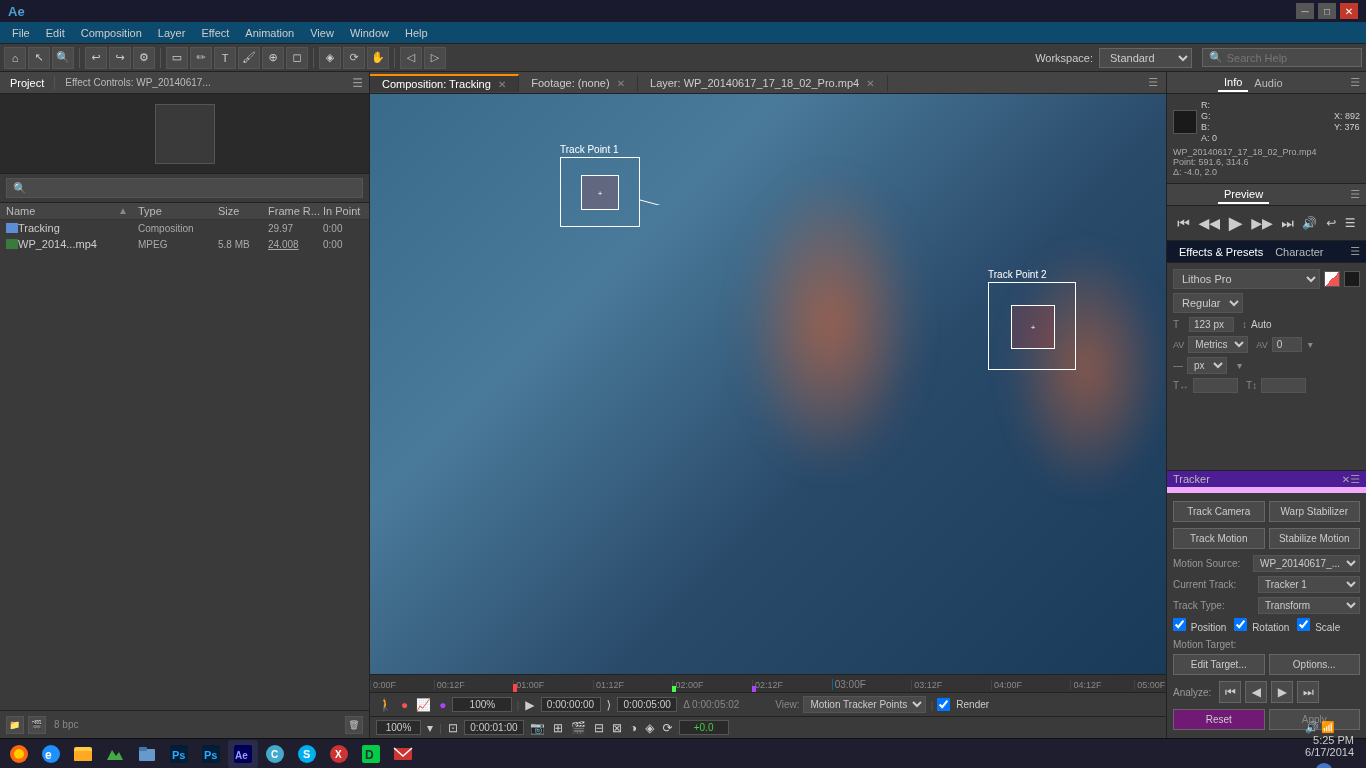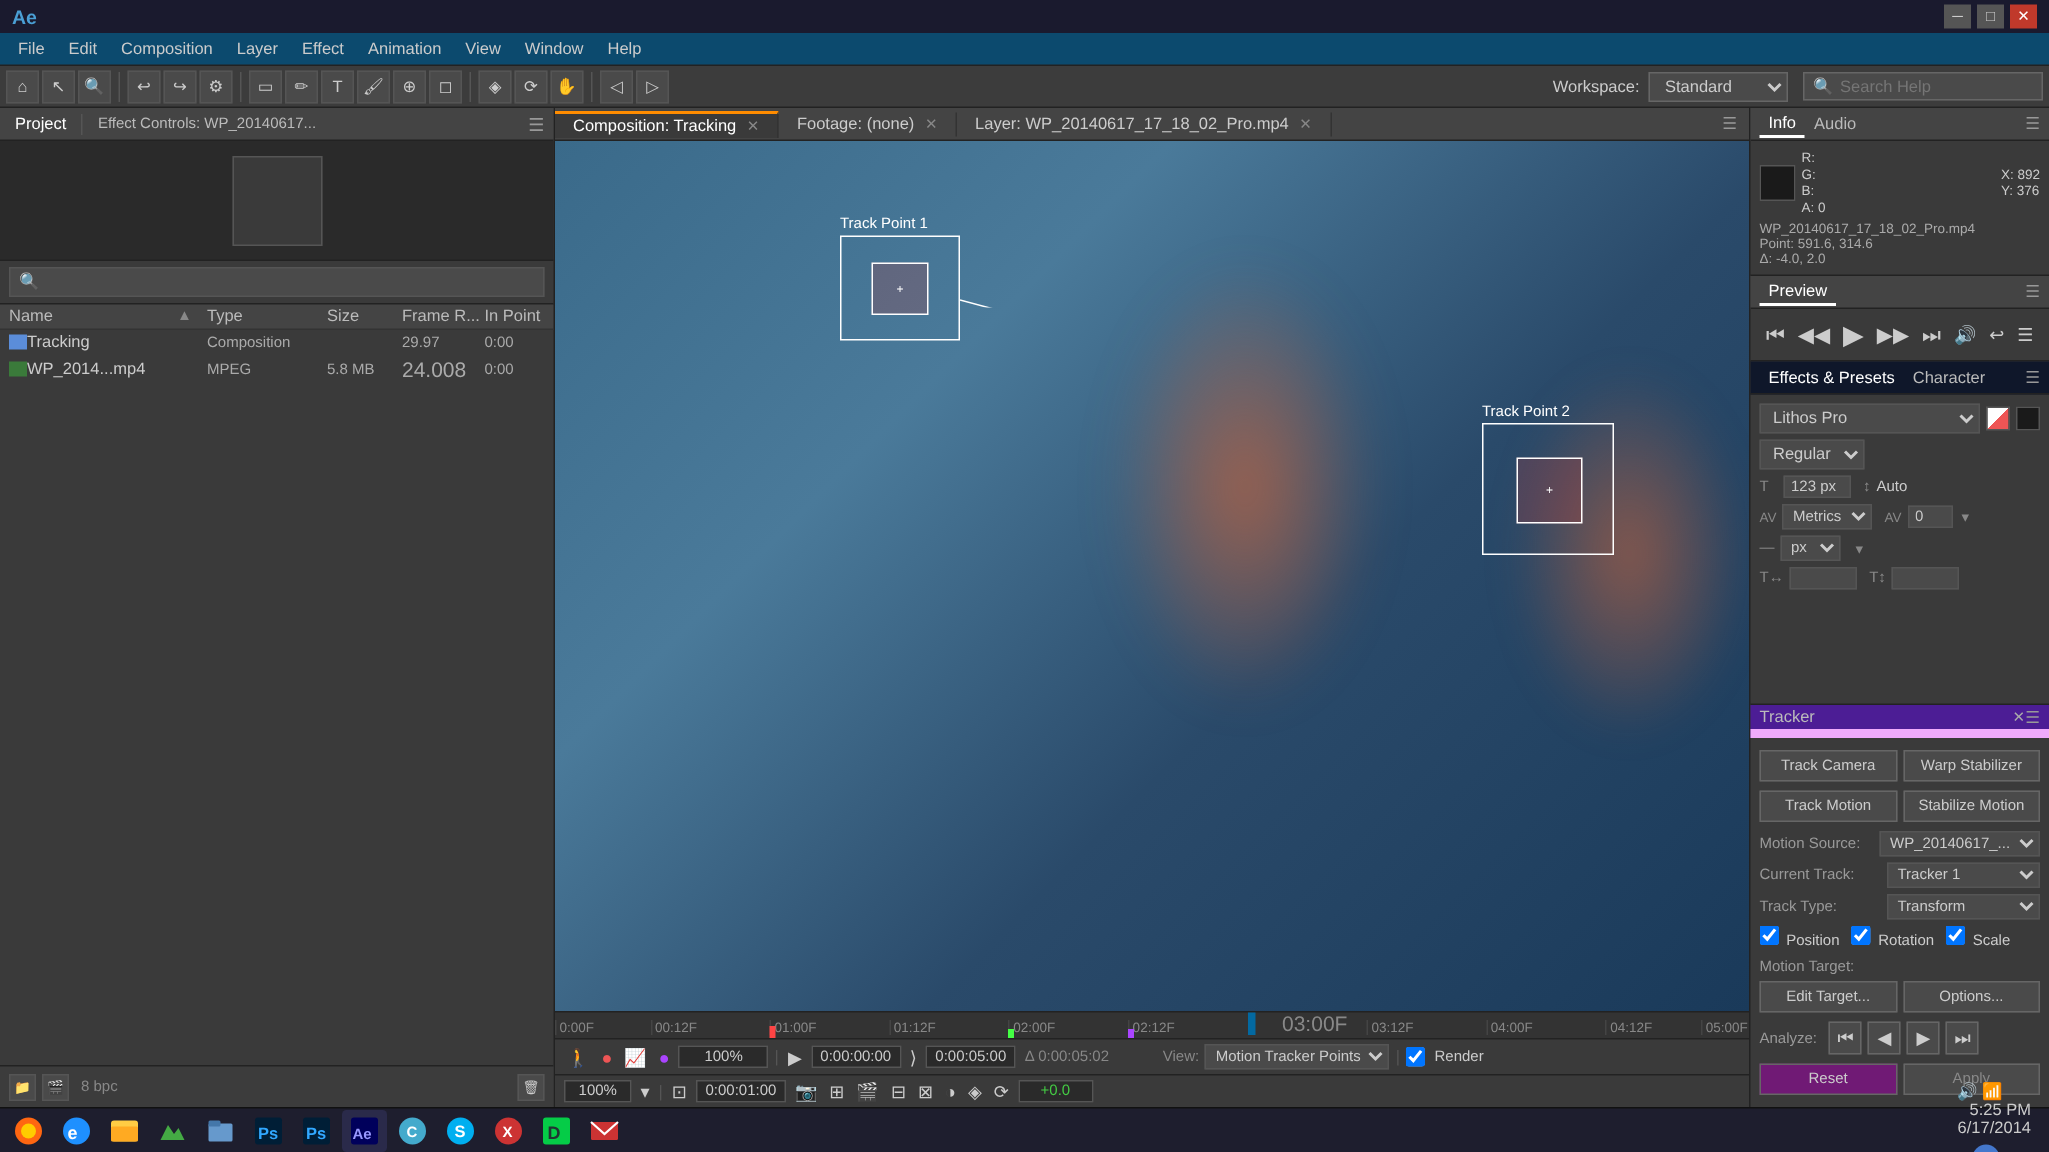--- a/index.html
+++ b/index.html
@@ -77,21 +77,21 @@
     #viewer-controls { height: 24px; background: #3a3a3a; border-top: 1px solid #222; display: flex; align-items: center; padding: 0 6px; gap: 4px; }
     .vc-btn { color: #ccc; cursor: pointer; font-size: 12px; padding: 0 2px; }
     .vc-display { background: #2a2a2a; border: 1px solid #555; color: #ccc; padding: 1px 4px; font-size: 10px; min-width: 60px; text-align: center; }
     .vc-dropdown { background: #4a4a4a; border: 1px solid #555; color: #ccc; font-size: 10px; padding: 1px 2px; }
 
     
     #right-panel { width: 200px; min-width: 200px; background: #3a3a3a; border-left: 1px solid #222; display: flex; flex-direction: column; }
     #info-panel { border-bottom: 1px solid #222; }
     #info-header { height: 22px; background: #444; display: flex; align-items: center; padding: 0 6px; border-bottom: 1px solid #222; }
     .panel-tab-sm { font-size: 11px; color: #bbb; cursor: pointer; padding: 2px 6px; }
-    .panel-tab-sm.active { color: #fff; border-bottom: 2px solid #fff; }
+    .panel-tab-sm.active { color: #fff; border-bottom: 2px solid #fff; margin-left: 45px; }
 
     #info-content { padding: 6px; font-size: 10px; }
 
     
     #preview-panel { border-bottom: 1px solid #222; }
     #preview-header { height: 22px; background: #444; display: flex; align-items: center; padding: 0 6px; border-bottom: 1px solid #222; }
     #preview-controls { padding: 6px; display: flex; justify-content: space-around; align-items: center; }
     .prev-btn { color: #ccc; cursor: pointer; font-size: 14px; }
 
     
@@ -241,21 +241,21 @@
           <span class="col-type" style="font-size:10px;color:#aaa;">Composition</span>
           <span class="col-size" style="font-size:10px;color:#aaa;"></span>
           <span class="col-fps" style="font-size:10px;color:#aaa;">29.97</span>
           <span class="col-in" style="font-size:10px;color:#aaa;">0:00</span>
         </div>
         <div class="project-row">
           <span class="media-icon"></span>
           <span class="col-name" style="font-size:11px;color:#ccc;flex:1;">WP_2014...mp4</span>
           <span class="col-type" style="font-size:10px;color:#aaa;">MPEG</span>
           <span class="col-size" style="font-size:10px;color:#aaa;">5.8 MB</span>
-          <span class="col-fps" style="font-size:14px;color:#aaa;">24.008</span>
+          <span class="col-fps" style="font-size:10px;color:#aaa;text-decoration:underline;">24.008</span>
           <span class="col-in" style="font-size:10px;color:#aaa;">0:00</span>
         </div>
       </div>
     </div>
     <div id="left-panel-footer">
       <div class="footer-btn">📁</div>
       <div class="footer-btn">🎬</div>
       <span style="font-size:10px;color:#888;margin-left:4px;">8 bpc</span>
       <div class="footer-btn" style="margin-left:auto;">🗑</div>
     </div>
@@ -331,21 +331,21 @@
       </div>
     </div>
 
     <div style="height:18px;background:#333;border-top:1px solid #222;display:flex;align-items:flex-end;padding-bottom:2px;position:relative;overflow:hidden;">
       <div style="position:absolute;left:0;bottom:2px;font-size:9px;color:#888;padding-left:2px;border-left:1px solid #444;">0:00F</div>
       <div style="position:absolute;left:8%;bottom:2px;font-size:9px;color:#888;padding-left:2px;border-left:1px solid #444;">00:12F</div>
       <div style="position:absolute;left:18%;bottom:2px;font-size:9px;color:#888;padding-left:2px;border-left:1px solid #444;">01:00F</div>
       <div style="position:absolute;left:28%;bottom:2px;font-size:9px;color:#888;padding-left:2px;border-left:1px solid #444;">01:12F</div>
       <div style="position:absolute;left:38%;bottom:2px;font-size:9px;color:#888;padding-left:2px;border-left:1px solid #444;">02:00F</div>
       <div style="position:absolute;left:48%;bottom:2px;font-size:9px;color:#888;padding-left:2px;border-left:1px solid #444;">02:12F</div>
-      <div style="position:absolute;left:58%;bottom:2px;font-size:14px;color:#888;padding-left:18px;border-left:5px solid #0369a1;">03:00F</div>
+      <div style="position:absolute;left:58%;bottom:2px;font-size:10px;color:#888;padding-left:2px;border-left:1px solid #0369a1;">03:00F</div>
       <div style="position:absolute;left:68%;bottom:2px;font-size:9px;color:#888;padding-left:2px;border-left:1px solid #444;">03:12F</div>
       <div style="position:absolute;left:78%;bottom:2px;font-size:9px;color:#888;padding-left:2px;border-left:1px solid #444;">04:00F</div>
       <div style="position:absolute;left:88%;bottom:2px;font-size:9px;color:#888;padding-left:2px;border-left:1px solid #444;">04:12F</div>
       <div style="position:absolute;left:96%;bottom:2px;font-size:9px;color:#888;padding-left:2px;border-left:1px solid #444;">05:00F</div>
 
       <div style="position:absolute;left:18%;bottom:0;width:4px;height:8px;background:#ff4444;"></div>
       <div style="position:absolute;left:38%;bottom:0;width:4px;height:6px;background:#44ff44;"></div>
       <div style="position:absolute;left:48%;bottom:0;width:4px;height:6px;background:#aa44ff;"></div>
     </div>
 

